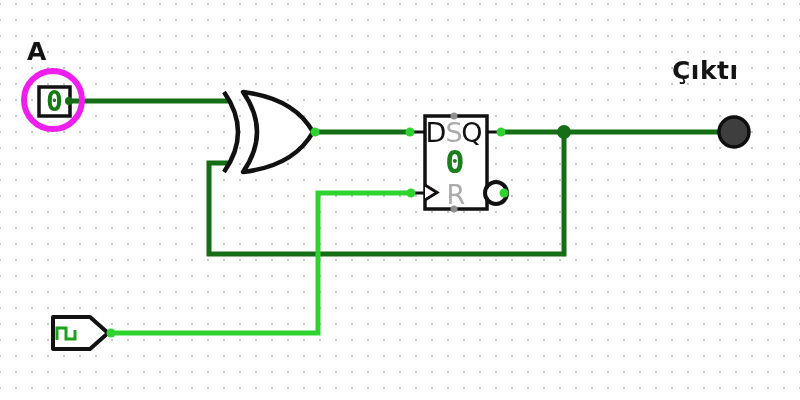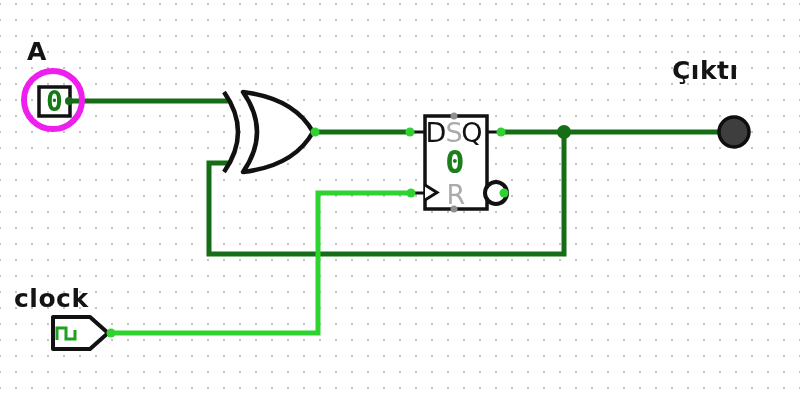--- a/index.html
+++ b/index.html
@@ -73,16 +73,15 @@
       <circle cx="734" cy="132" r="15" fill="#3e3e3e" stroke="#0e0e0e" stroke-width="3.5"></circle>
     </g>
 
     <circle cx="410" cy="132" r="4.5" fill="#2fd32f"></circle>
     <circle cx="411" cy="193" r="4.5" fill="#2fd32f"></circle>
     <circle cx="501" cy="132" r="4.5" fill="#2fd32f"></circle>
     <circle cx="504" cy="193" r="4.5" fill="#2fd32f"></circle>
   </svg>
 
   <div class="lbl" style="left:27px;top:39px;">A</div>
-  <div class="lbl" style="left:14px;top:286px;">clock</div>
   <div class="lbl" style="left:672px;top:58px;">Çıktı</div>
 
 </div>
 
 </body></html>

